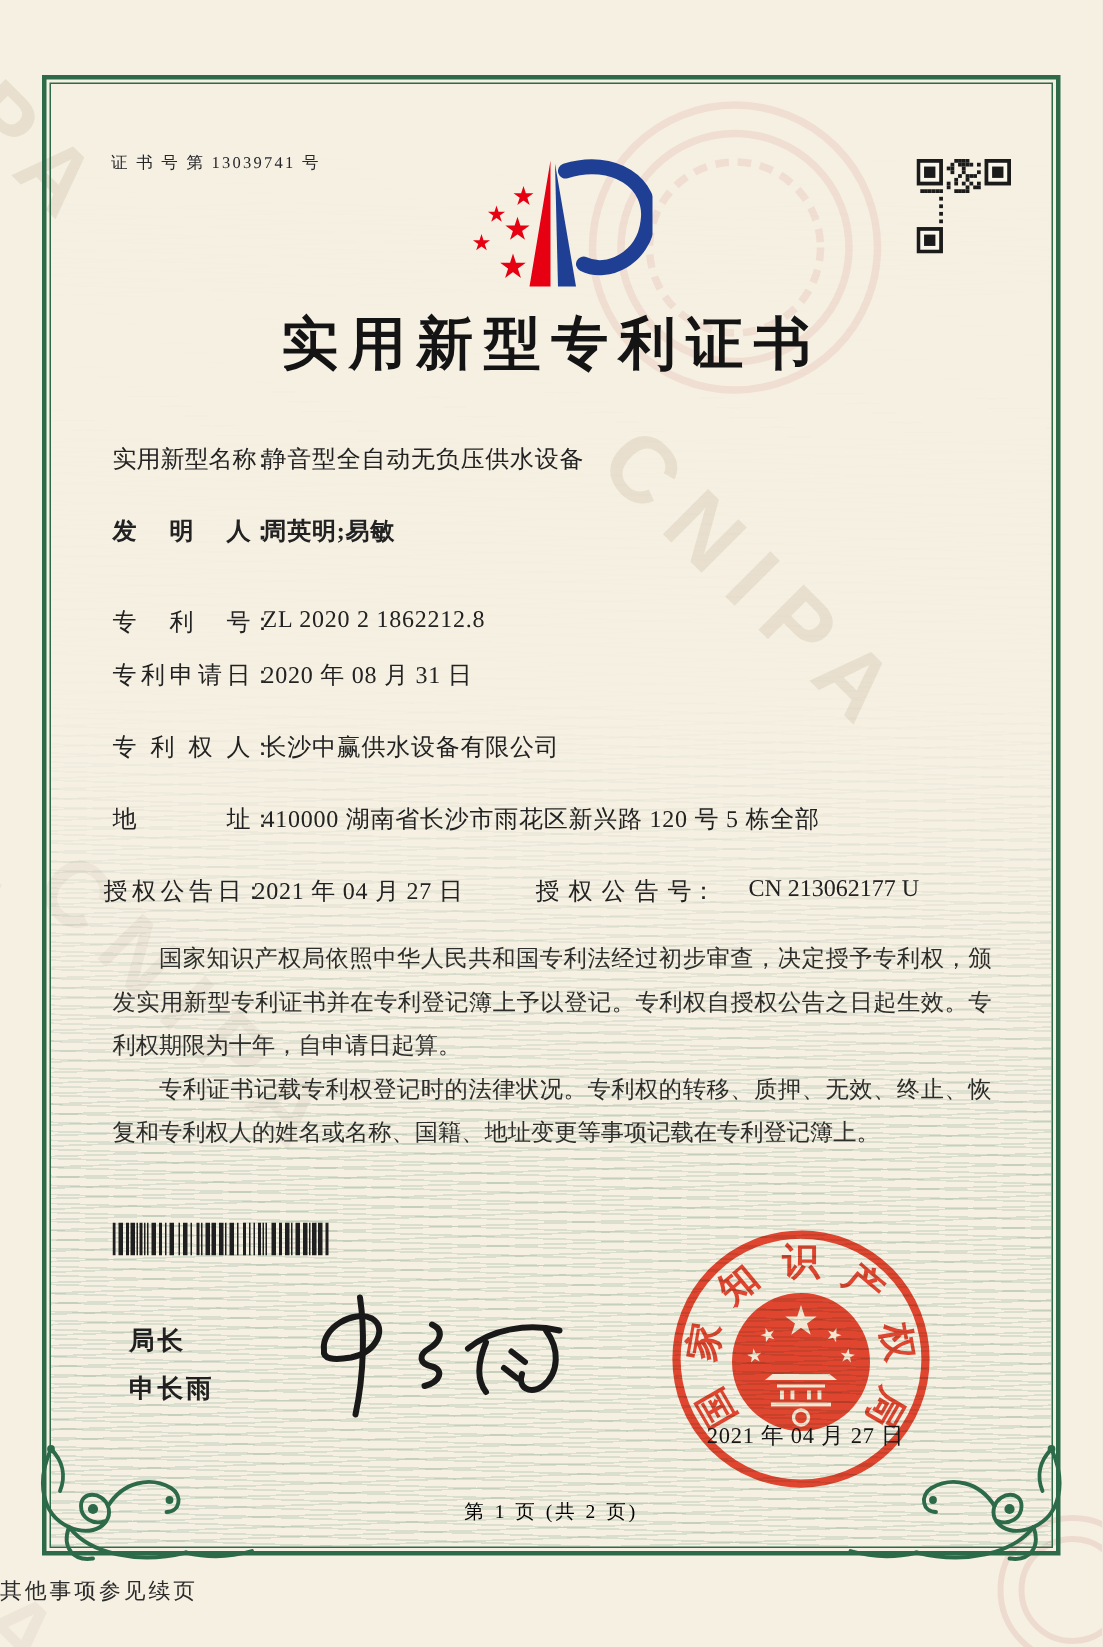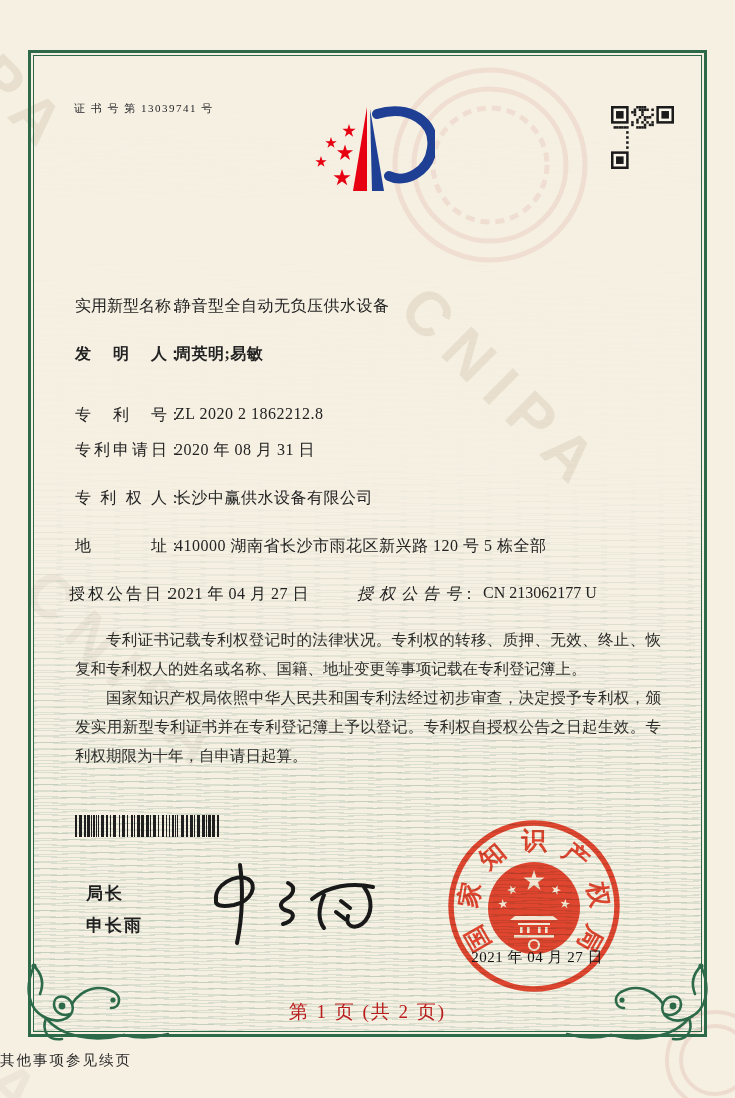--- a/index.html
+++ b/index.html
@@ -35,30 +35,30 @@
   .flourish{position:absolute;z-index:4;}
   
   .abs{position:absolute;z-index:5;}
   .certno{left:74px;top:101px;font-size:11px;letter-spacing:1.5px;color:#26262a;}
   .title{left:0;right:0;top:204px;text-align:center;font-size:38px;font-weight:bold;
          letter-spacing:7px;color:#141414;}
   .frow{font-size:16px;color:#222;height:22px;}
   .flabel{display:inline-block;width:92px;white-space:nowrap;text-align:justify;text-align-last:justify;}
   .fvalue{position:absolute;left:100px;top:0;white-space:nowrap;letter-spacing:0.5px;}
   .grow{left:357px;}
-  .glabel{display:inline-block;width:104px;white-space:nowrap;text-align:justify;text-align-last:justify;font-style:italic;}
-  .gvalue{position:absolute;left:126px;top:0;white-space:nowrap;}
+  .glabel{display:inline-block;width:104px;white-space:nowrap;text-align:justify;text-align-last:justify;}
+  .gvalue{position:absolute;left:142px;top:0;white-space:nowrap;}
   .bodytext{left:75px;width:586px;top:625px;font-size:15.5px;line-height:29px;
             text-align:justify;color:#2d2d2b;}
   .bodytext p{margin:0;text-indent:2em;}
   .director{font-family:"Liberation Sans","DejaVu Sans",sans-serif;font-size:17px;
             color:#202020;letter-spacing:2px;font-weight:bold;}
   .sealdate{left:447px;top:948px;width:180px;text-align:center;font-size:15px;
             color:#151515;letter-spacing:0.5px;z-index:7;}
-  .pageinfo{left:0;right:0;top:999px;text-align:center;font-size:19px;letter-spacing:2px;color:#b91c1c;}
+  .pageinfo{left:0;right:0;top:999px;text-align:center;font-size:13px;letter-spacing:2px;color:#000000;}
   .note{left:0;right:0;top:1051px;font-size:14.5px;letter-spacing:2px;color:#2b2b2b;}
   .sealsvg{mix-blend-mode:multiply;opacity:0.95;}
 </style>
 </head>
 <body>
 
 <div class="page">
 
   <div class="wm" style="left:-95px;top:-65px;">CNIPA</div>
   <div class="wm" style="left:437px;top:272px;">CNIPA</div>
@@ -184,20 +184,21 @@
       <rect x="2.52" y="2.52" width="12.6" height="12.6" fill="#faf6ec"></rect>
       <rect x="5.04" y="5.04" width="7.5600000000000005" height="7.5600000000000005" fill="#1b1b1b"></rect>
       <rect x="45.36" y="0" width="17.64" height="17.64" fill="#1b1b1b"></rect>
       <rect x="47.88" y="2.52" width="12.6" height="12.6" fill="#faf6ec"></rect>
       <rect x="50.4" y="5.04" width="7.5600000000000005" height="7.5600000000000005" fill="#1b1b1b"></rect>
       <rect x="0" y="45.36" width="17.64" height="17.64" fill="#1b1b1b"></rect>
       <rect x="2.52" y="47.88" width="12.6" height="12.6" fill="#faf6ec"></rect>
       <rect x="5.04" y="50.4" width="7.5600000000000005" height="7.5600000000000005" fill="#1b1b1b"></rect>
     </svg>
 
+  <div class="abs title">实用新型专利证书</div>
 
   <div class="abs frow" style="left:75px;top:296px;">
     <span class="flabel">实用新型名称</span><span>：</span>
     <span class="fvalue">静音型全自动无负压供水设备</span>
   </div>
   <div class="abs frow" style="left:75px;top:344px;font-weight:bold;">
     <span class="flabel">发明人</span><span>：</span>
     <span class="fvalue">周英明;易敏</span>
   </div>
   <div class="abs frow" style="left:75px;top:405px;">
@@ -219,22 +220,22 @@
   <div class="abs frow" style="left:69px;top:584px;">
     <span class="flabel">授权公告日</span><span>：</span>
     <span class="fvalue">2021 年 04 月 27 日</span>
   </div>
   <div class="abs frow grow" style="top:584px;">
     <span class="glabel">授权公告号</span><span>：</span>
     <span class="gvalue">CN 213062177 U</span>
   </div>
 
   <div class="abs bodytext">
+    <p>国家知识产权局依照中华人民共和国专利法经过初步审查，决定授予专利权，颁发实用新型专利证书并在专利登记簿上予以登记。专利权自授权公告之日起生效。专利权期限为十年，自申请日起算。</p>
     <p>专利证书记载专利权登记时的法律状况。专利权的转移、质押、无效、终止、恢复和专利权人的姓名或名称、国籍、地址变更等事项记载在专利登记簿上。</p>
-    <p>国家知识产权局依照中华人民共和国专利法经过初步审查，决定授予专利权，颁发实用新型专利证书并在专利登记簿上予以登记。专利权自授权公告之日起生效。专利权期限为十年，自申请日起算。</p>
   </div>
 
   <svg class="abs" id="barcode" style="left:75px;top:815px;" width="210" height="22" viewBox="0 0 210 22">
       <g fill="#1f1f1f">
         <rect x="0" y="0" width="2" height="22"></rect>
         <rect x="4" y="0" width="3" height="22"></rect>
         <rect x="9" y="0" width="2" height="22"></rect>
         <rect x="12" y="0" width="3" height="22"></rect>
         <rect x="16" y="0" width="1" height="22"></rect>
         <rect x="18" y="0" width="2" height="22"></rect>

